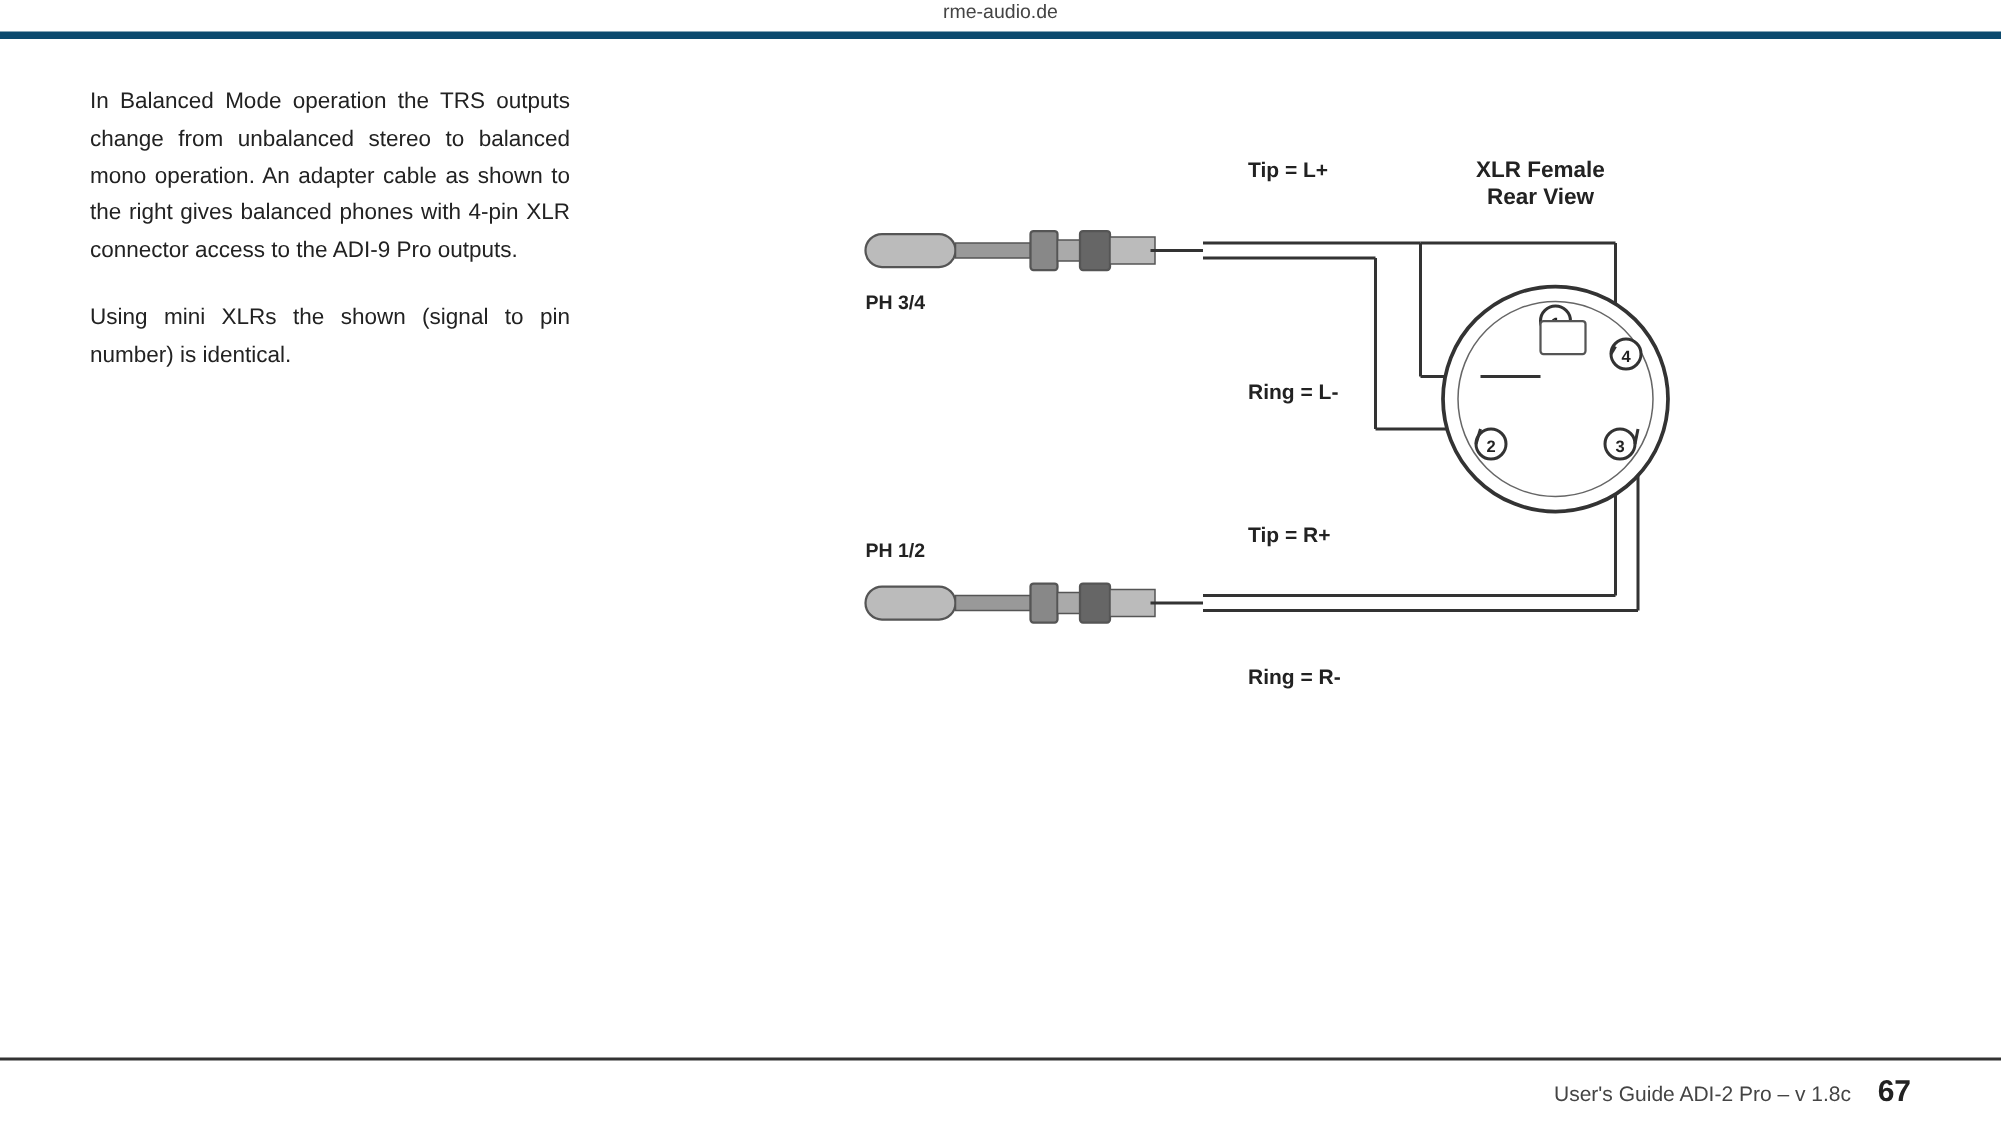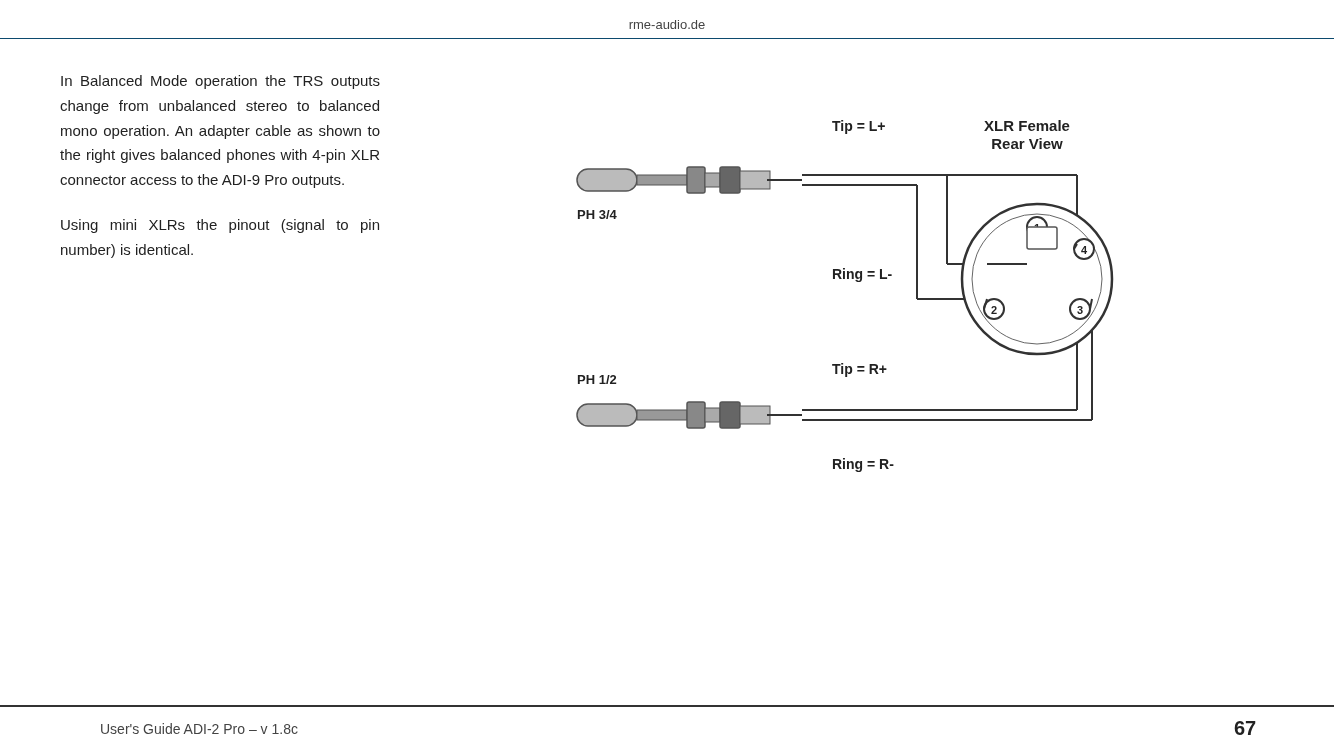--- a/index.html
+++ b/index.html
@@ -13,24 +13,24 @@
       overflow: hidden;
     }
     .page-wrapper {
       width: 1334px;
       height: 750px;
       display: flex;
       flex-direction: column;
     }
     .top-bar {
       text-align: center;
-      padding: 17px 0 6px 0;
+      padding: 0 0 6px 0;
       font-size: 13px;
       color: #444;
-      border-bottom: 1px solid #0c4a6e;
+      border-bottom: 5px solid #0c4a6e;
     }
     .main-content {
       flex: 1;
       display: flex;
       flex-direction: row;
       padding: 30px 60px 20px 60px;
       gap: 40px;
     }
     .text-column {
       width: 320px;
@@ -56,49 +56,49 @@
     }
     .footer {
       border-top: 2px solid #333;
       padding: 10px 60px;
       display: flex;
       align-items: center;
       justify-content: space-between;
     }
     .footer-center {
       flex: 1;
-      text-align: left;
+      text-align: right;
       font-size: 14px;
       color: #444;
     }
     .footer-page {
       font-size: 20px;
       font-weight: bold;
       color: #222;
       min-width: 40px;
-      text-align: left;
+      text-align: right;
     }
     .footer-left {
       min-width: 40px;
     }
   </style>
 </head>
 <body>
 
 <div class="page-wrapper">
 
   <div class="top-bar">
     <span>rme-audio.de</span>
   </div>
 
   <div class="main-content">
 
     <div class="text-column">
       <p>In Balanced Mode operation the TRS outputs change from unbalanced stereo to balanced mono operation. An adapter cable as shown to the right gives balanced phones with 4-pin XLR connector access to the ADI-9 Pro outputs.</p>
-      <p>Using mini XLRs the pinout (signal to pin number) is identical.</p>
+      <p>Using mini XLRs the shown (signal to pin number) is identical.</p>
     </div>
 
     <div class="diagram-column">
       <svg class="diagram-svg" viewBox="0 0 620 430" xmlns="http://www.w3.org/2000/svg">
 
         <text x="490" y="52" font-size="15" font-weight="bold" fill="#222" text-anchor="middle">XLR Female</text>
         <text x="490" y="70" font-size="15" font-weight="bold" fill="#222" text-anchor="middle">Rear View</text>
 
         <text x="295" y="52" font-size="14" font-weight="bold" fill="#222">Tip = L+</text>
 

